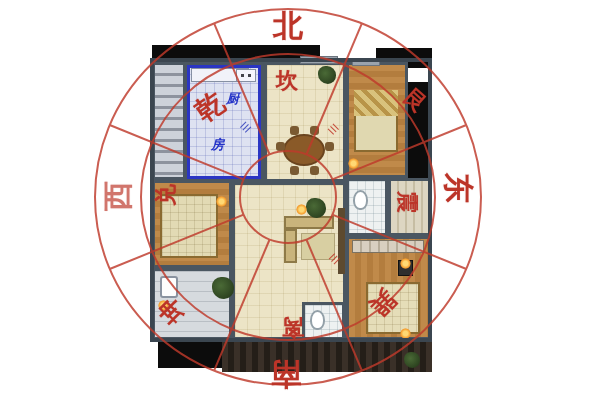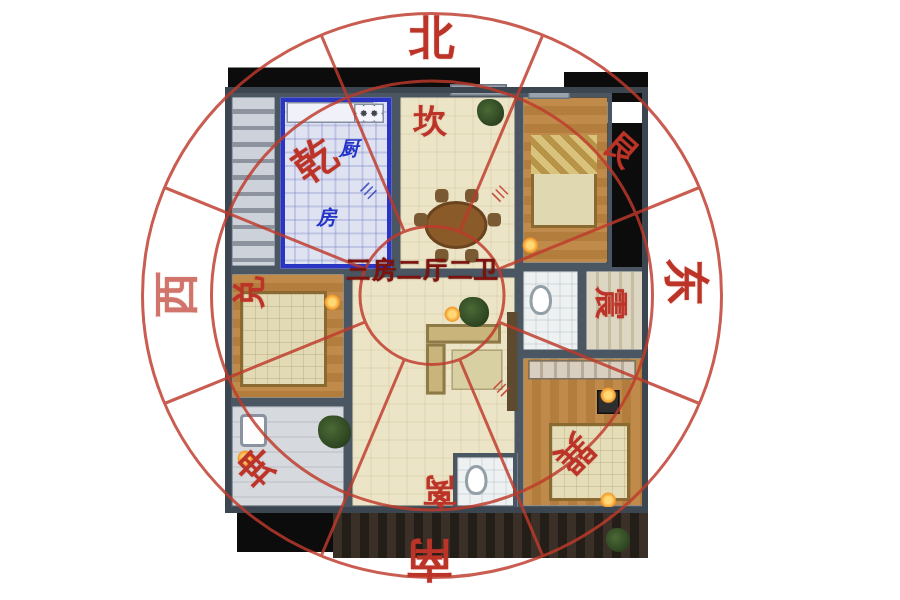--- a/index.html
+++ b/index.html
@@ -175,15 +175,14 @@
   <span class="clabel tri" style="left:383px;top:303px;transform:translate(-50%,-50%) rotate(135deg);font-size:24px;">巽</span>
   <span class="clabel tri" style="left:293px;top:327px;transform:translate(-50%,-50%) rotate(180deg);">离</span>
   <span class="clabel tri" style="left:171px;top:311px;transform:translate(-50%,-50%) rotate(-135deg);font-size:24px;">坤</span>
   <span class="clabel tri" style="left:166px;top:195px;transform:translate(-50%,-50%) rotate(-90deg);">兑</span>
   <span class="clabel tri" style="left:210px;top:107px;transform:translate(-50%,-50%) rotate(-35deg);font-size:28px;">乾</span>
 
   <span class="trisym" style="left:241px;top:121px;transform:rotate(-45deg);color:#3442bb;">☰</span>
   <span class="trisym" style="left:328px;top:123px;transform:rotate(45deg);">☰</span>
   <span class="trisym" style="left:329px;top:252px;transform:rotate(135deg);">☰</span>
 
-  <div class="center-label">三房二厅二卫</div>
 
 </div>
 
 </body></html>

